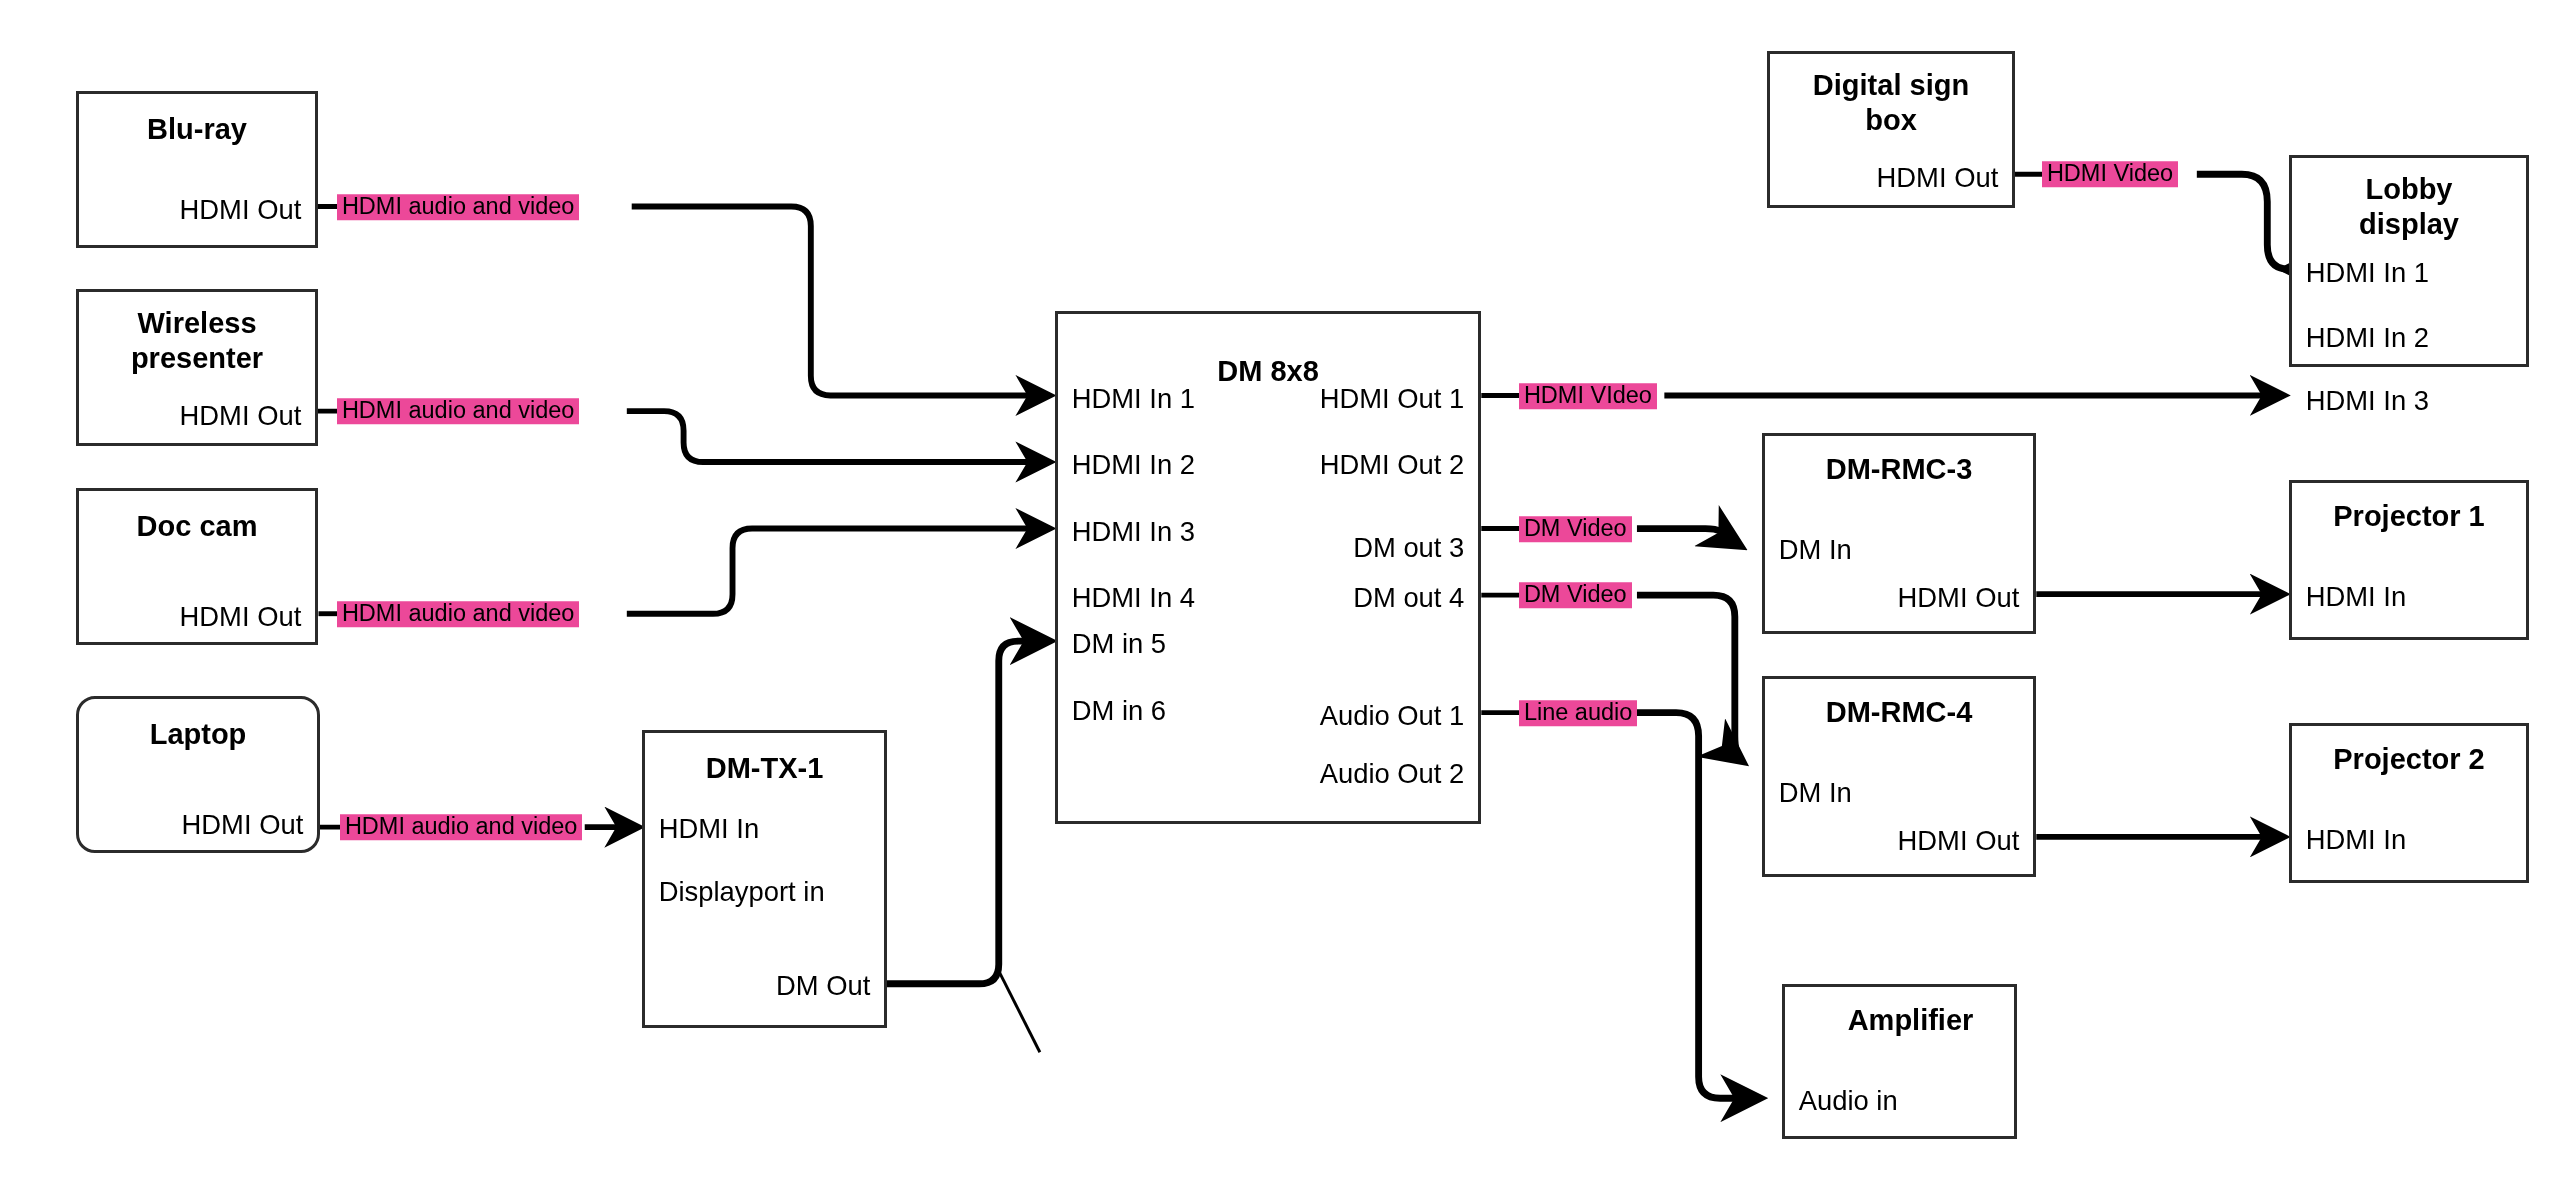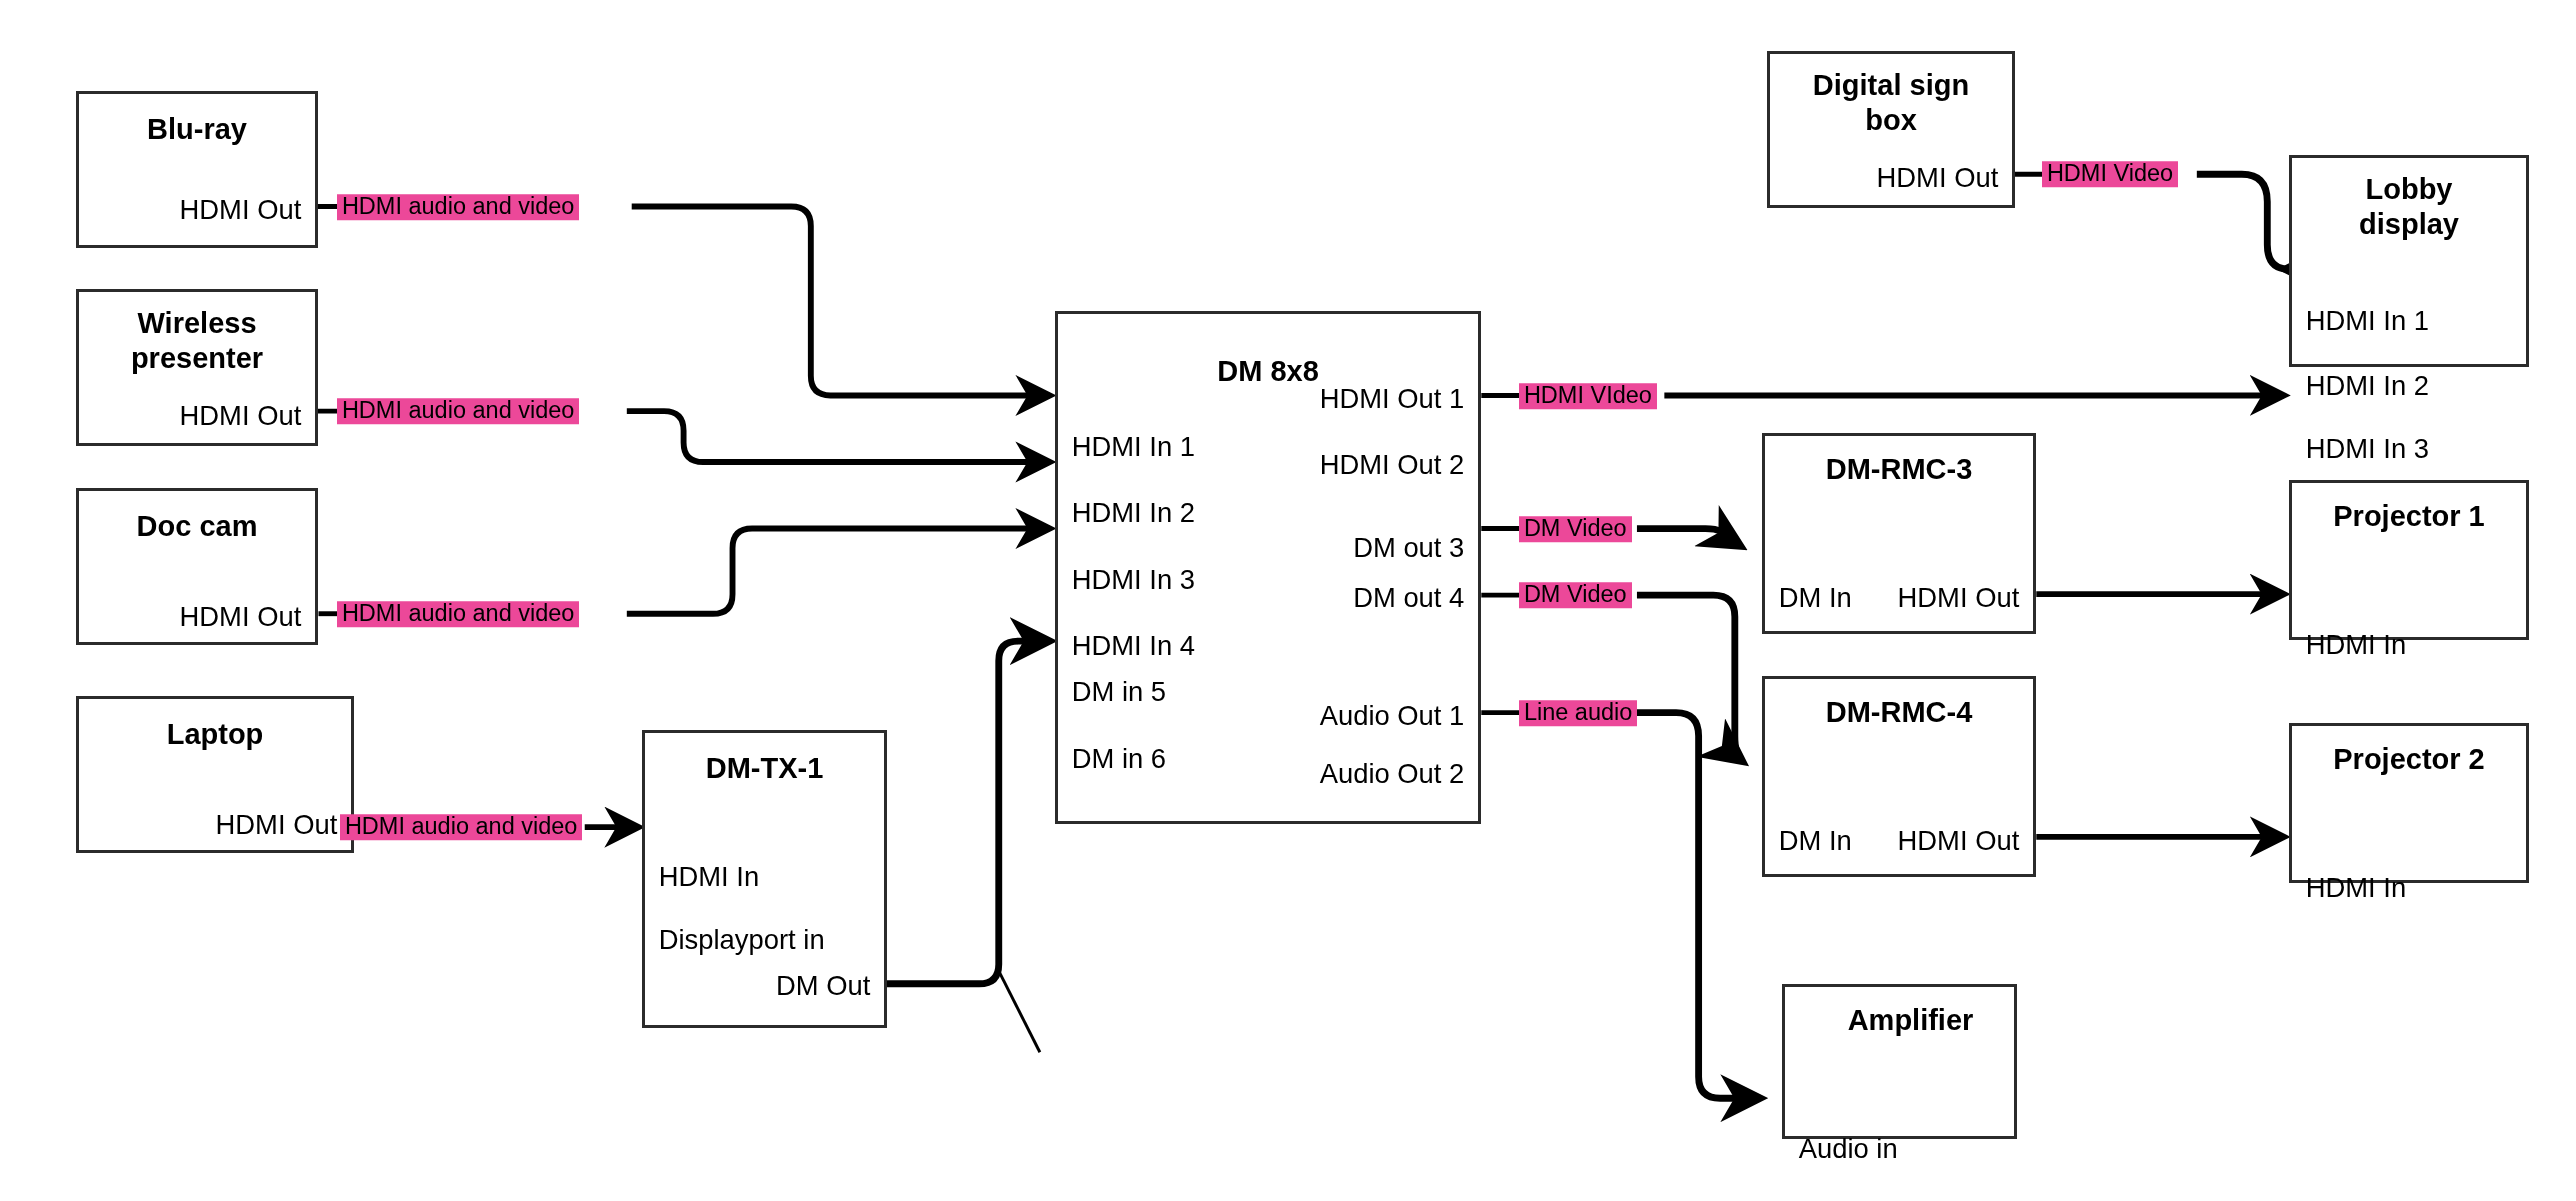--- a/index.html
+++ b/index.html
@@ -53,21 +53,20 @@
     line-height: 31px;
     white-space: nowrap;
   }
   .port.right {
     right: 13.7px;
     text-align: right;
   }
   .port.left {
     left: 13.7px;
     text-align: center;
-    margin-top: 48px;
   }
   .callout-text {
     position: absolute;
     left: 5.9px;
     right: 5.9px;
     top: 11.7px;
     text-align: center;
     font-size: 24.5px;
     line-height: 29px;
   }
@@ -139,21 +138,21 @@
     <div class="node-title" style="top:13.7px;">Wireless
 presenter</div>
     <div class="port right" style="top:108px;">HDMI Out</div>
   </div>
 
   <div class="node" style="left:76px; top:488px; width:242px; height:157px;">
     <div class="node-title" style="top:17.6px;">Doc cam</div>
     <div class="port right" style="top:110px;">HDMI Out</div>
   </div>
 
-  <div class="node" style="left:76px; top:696px; width:278px; height:157px;">
+  <div class="node" style="left:76px; top:696px; width:244px; height:157px;border-radius:19px;">
     <div class="node-title" style="top:17.6px;">Laptop</div>
     <div class="port right" style="top:110px;">HDMI Out</div>
   </div>
 
   <div class="node" style="left:642px; top:730px; width:245px; height:298px;">
     <div class="node-title" style="top:17.6px;">DM-TX-1</div>
     <div class="port left" style="top:80px;">HDMI In</div>
     <div class="port left" style="top:143px;">Displayport in</div>
     <div class="port right" style="top:237px;">DM Out</div>
   </div>

